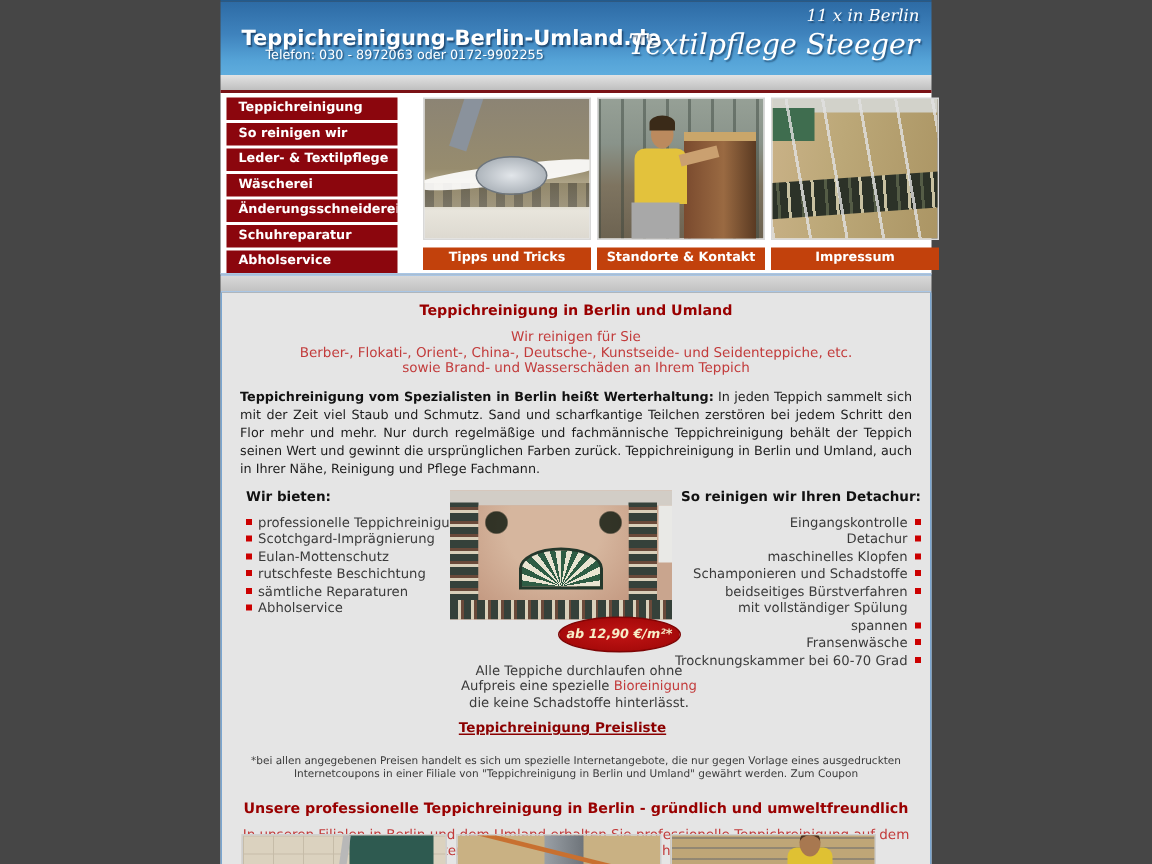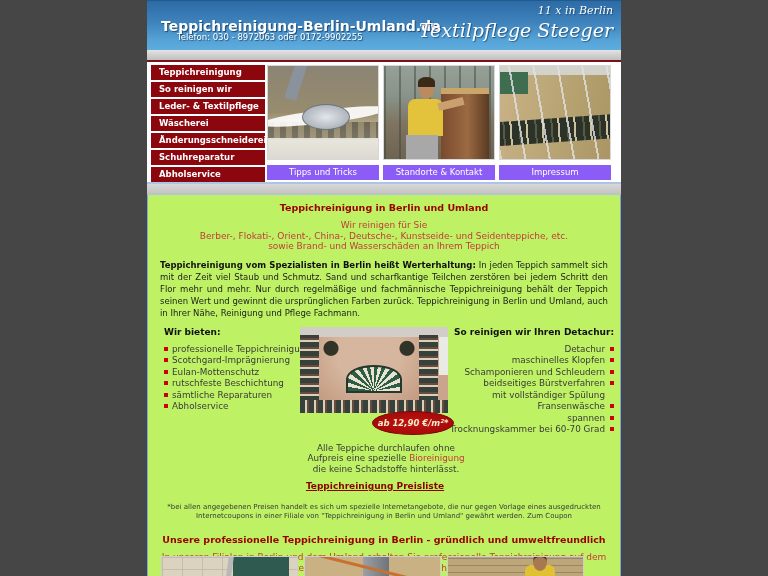--- a/index.html
+++ b/index.html
@@ -12,27 +12,27 @@
   .hdr .site{position:absolute;left:14px;top:17px;font-size:14px;font-weight:bold;text-shadow:1px 1px 1px rgba(16,48,84,.75)}
   .hdr .phone{position:absolute;left:30px;top:31px;font-size:8.5px;font-weight:normal;text-shadow:1px 1px 1px rgba(16,48,84,.75)}
   .hdr .right{position:absolute;right:8px;top:3px;text-align:right;font-family:"DejaVu Serif",serif;font-style:italic}
   .hdr .tag{font-size:11px;text-shadow:1px 1px 1px rgba(16,48,84,.6)}
   .hdr .brand{font-size:19px;margin-top:2px;text-shadow:1px 1px 1px rgba(16,48,84,.6)}
 
   .graybar1{height:10px;background:linear-gradient(180deg,#e3e3e3,#bfbfbf)}
 
   
   .band{box-sizing:border-box;height:123px;background:#fff;border-top:2px solid #7a1216;border-bottom:1px solid #aac6e4;
-        padding:3px 4px;display:flex;gap:2px}
+        padding:3px 4px;display:flex;gap:17px}
   .nav{width:114px;display:flex;flex-direction:column;gap:2px}
   .nav .item{flex:0 0 15px;background:#8b060d;color:#fff;font-size:8.5px;font-weight:bold;line-height:15px;
              padding-left:8px;white-space:nowrap;overflow:hidden;cursor:pointer}
   .shots{flex:1;display:grid;grid-template-columns:repeat(3,112px);grid-template-rows:95px 15px;gap:5px 4px}
   .photo{position:relative;overflow:hidden;border:1px solid #d8d8d8;box-sizing:border-box}
-  .pbtn{background:#8b5cf6;color:#fff;font-size:8.5px;font-weight:normal;text-align:center;line-height:15px;cursor:pointer}
+  .pbtn{background:#c2410c;color:#fff;font-size:8.5px;font-weight:bold;text-align:center;line-height:15px;cursor:pointer}
 
   
   .ph1{background:linear-gradient(180deg,#8c8474 0%,#978c6e 50%,#b3a98d 62%,#e8e5dc 80%,#ddd9d0 100%)}
   .ph1 .speck{position:absolute;left:0;top:56px;width:100%;height:16px;opacity:.75;
       background:repeating-linear-gradient(90deg,#575141 0 6px,#8a7f62 6px 12px)}
   .ph1 .foam{position:absolute;left:-6px;top:44px;width:124px;height:13px;background:rgba(255,255,255,.9);
       border-radius:45%;transform:rotate(-7deg)}
   .ph1 .arm{position:absolute;left:22px;top:-4px;width:12px;height:38px;background:#8a929c;transform:rotate(18deg)}
   .ph1 .disc{position:absolute;left:24px;top:26px;width:46px;height:24px;border-radius:50%;
       background:radial-gradient(#e2e6ea,#99a1a9);border:1px solid #6d757d}
@@ -48,21 +48,21 @@
   .ph3{background:linear-gradient(100deg,#cab288 0%,#bca878 40%,#ab9564 100%)}
   .ph3 .ceil{position:absolute;left:0;top:0;width:100%;height:9px;background:#d2d2ca}
   .ph3 .mach{position:absolute;left:0;top:6px;width:28px;height:22px;background:#3f6d4f}
   .ph3 .rods{position:absolute;inset:0;background:repeating-linear-gradient(80deg,rgba(225,225,225,.8) 0 2px,transparent 2px 24px)}
   .ph3 .dark{position:absolute;left:-4px;top:52px;width:124px;height:24px;transform:rotate(-4deg);
       background:repeating-linear-gradient(90deg,#2c3228 0 7px,#545c46 7px 9px,#2c3228 9px 14px,#c9c2a2 14px 16px)}
 
   .graybar2{height:10px;background:linear-gradient(180deg,#d8d8d8,#c2c2c2);border-top:1px solid #aac6e4;border-bottom:1px solid #aac6e4}
 
   
-  .main{box-sizing:border-box;height:381px;background:#bef264;border-left:1px solid #7ba6d0;border-right:1px solid #7ba6d0;
+  .main{box-sizing:border-box;height:381px;background:#e5e5e5;border-left:1px solid #7ba6d0;border-right:1px solid #7ba6d0;
         padding-top:7px;position:relative;overflow:hidden}
   .h1{font-size:9.5px;font-weight:bold;color:#990000;text-align:center;margin:0 0 7px}
   .intro{text-align:center;color:#c23b3b;font-size:9px;line-height:10.5px;margin:0 0 7px}
   .para{margin:0 12px 8px;font-size:8.5px;line-height:12px;text-align:justify;color:#1c1c1c}
   .para b{color:#111}
   .cols{display:flex;margin:0 14px 0 16px}
   .colL{width:136px}
   .colC{width:150px;position:relative}
   .colR{flex:1;text-align:right}
   .lh{font-size:9px;font-weight:bold;color:#111;margin:0 0 7px}
@@ -217,34 +217,35 @@
         </div>
         <div class="badge">ab 12,90 €/m²*</div>
         <div class="bio"><span>Alle Teppiche durchlaufen ohne Aufpreis eine spezielle </span><span class="hl">Bioreinigung</span><span> die keine Schadstoffe hinterlässt.</span></div>
         <a class="plink">Teppichreinigung Preisliste</a>
       </div>
 
       <div class="colR">
         <div class="lh">So reinigen wir Ihren Detachur:</div>
         <div>
 
+            <div class="li"><span>Eingangskontrolle</span><span class="sqr"></span></div>
 
             <div class="li"><span>Detachur</span><span class="sqr"></span></div>
 
             <div class="li"><span>maschinelles Klopfen</span><span class="sqr"></span></div>
 
-            <div class="li"><span>Schamponieren und Schleudern</span><span class="sqr"></span></div>
+            <div class="li"><span>Schamponieren und Schadstoffe</span><span class="sqr"></span></div>
 
             <div class="li"><span>beidseitiges Bürstverfahren</span><span class="sqr"></span></div>
 
             <div class="li"><span>mit vollständiger Spülung</span><span class="sqr" style="visibility: hidden;"></span></div>
 
+            <div class="li"><span>spannen</span><span class="sqr"></span></div>
+
             <div class="li"><span>Fransenwäsche</span><span class="sqr"></span></div>
-
-            <div class="li"><span>spannen</span><span class="sqr"></span></div>
 
             <div class="li"><span>Trocknungskammer bei 60-70 Grad</span><span class="sqr"></span></div>
           </div>
       </div>
     </div>
 
     <div class="disc"><span>*bei allen angegebenen Preisen handelt es sich um spezielle Internetangebote, die nur gegen Vorlage eines ausgedruckten Internetcoupons in einer Filiale von "Teppichreinigung in Berlin und Umland" gewährt werden. </span><a>Zum Coupon</a></div>
 
     <div class="s2t">Unsere professionelle Teppichreinigung in Berlin - gründlich und umweltfreundlich</div>
     <div class="s2x">In unseren Filialen in Berlin und dem Umland erhalten Sie professionelle Teppichreinigung auf dem höchsten Niveau ohne Schadstoffe zu hinterlassen.</div>

